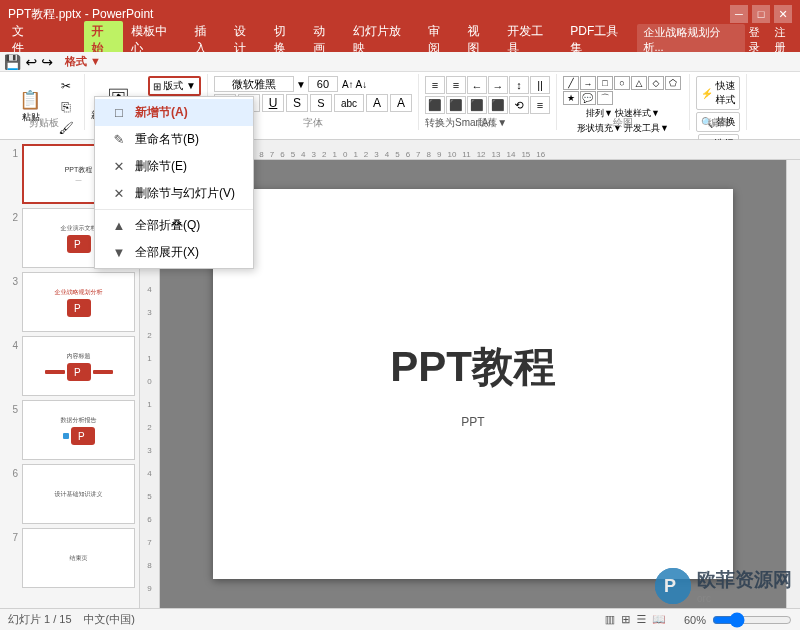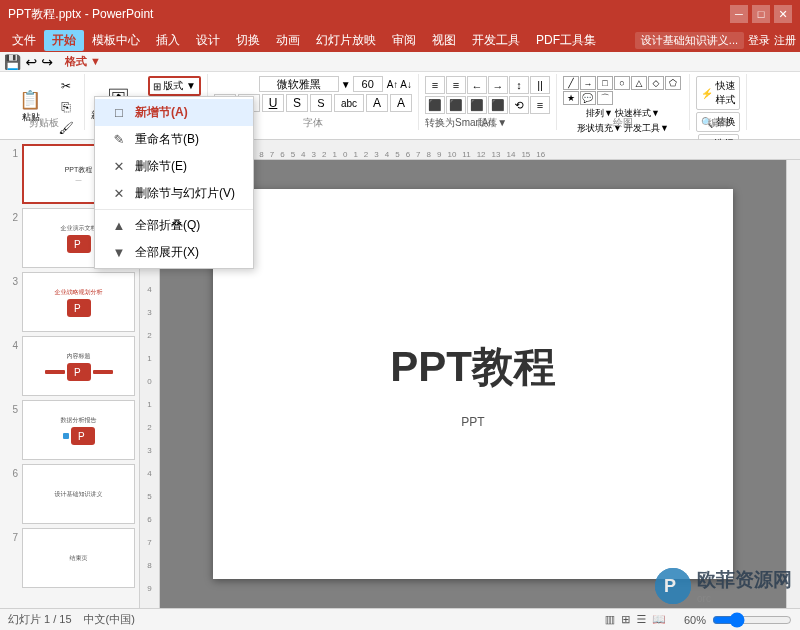--- a/index.html
+++ b/index.html
@@ -27,23 +27,24 @@
       padding: 0 4px;
       color: white;
       font-size: 12px;
     }
     .menu-item {
       padding: 2px 8px;
       cursor: pointer;
       border-radius: 2px;
     }
     .menu-item.active-tab {
-      background: #7dd3fc;
+      background: #bef264;
       color: #c0392b;
       font-weight: bold;
+      margin-left: 40px;
     }
 
     
     #ribbon {
       background: white;
       border-bottom: 1px solid #d0d0d0;
       height: 88px;
       display: flex;
       flex-direction: column;
       position: relative;
@@ -358,21 +359,21 @@
   <span class="menu-item">插入</span>
   <span class="menu-item">设计</span>
   <span class="menu-item">切换</span>
   <span class="menu-item">动画</span>
   <span class="menu-item">幻灯片放映</span>
   <span class="menu-item">审阅</span>
   <span class="menu-item">视图</span>
   <span class="menu-item">开发工具</span>
   <span class="menu-item">PDF工具集</span>
   <div style="margin-left:auto; display:flex; align-items:center; gap:4px;">
-    <span style="font-size:11px; padding:1px 6px; background:rgba(255,255,255,0.15); border-radius:2px; cursor:pointer;">设计基础知识讲义...</span>
+    <span style="font-size:11px; padding:1px 6px; background:rgba(255,255,255,0.15); border-radius:2px; cursor:pointer;">企业战略规划分析...</span>
     <span style="font-size:11px; cursor:pointer;">登录</span>
     <span style="font-size:11px; cursor:pointer;">注册</span>
   </div>
 </div>
 
 <div id="ribbon">
 
   <div style="height:20px; background:#f5f5f5; display:flex; align-items:center; padding:0 4px; border-bottom:1px solid #ddd; gap:4px;">
     <span style="font-size:14px; cursor:pointer;">💾</span>
     <span style="font-size:14px; cursor:pointer;">↩</span>
@@ -424,21 +425,21 @@
           <div style="display:flex; align-items:center; gap:2px; cursor:pointer; font-size:10px; border:2px solid #c0392b; padding:1px 3px; border-radius:2px;">
             <span>☰</span>
             <span>节 ▼</span>
           </div>
         </div>
       </div>
       <span class="ribbon-group-label">幻灯片</span>
     </div>
 
     <div class="ribbon-group">
-      <div class="ribbon-group-buttons" style="flex-direction:column; gap:2px; align-items:flex-end;">
+      <div class="ribbon-group-buttons" style="flex-direction:column; gap:2px; align-items:flex-start;">
         <div class="format-row">
           <input type="text" class="format-input" style="width: 80px;" value="微软雅黑">
           <span style="cursor:pointer; font-size:10px;">▼</span>
           <input type="text" class="format-input" style="width: 30px;" value="60">
           <span style="cursor:pointer; font-size:10px; margin-left:2px;">A↑</span>
           <span style="cursor:pointer; font-size:10px;">A↓</span>
         </div>
         <div class="format-row">
           <button style="font-weight:bold; width:22px; height:18px; border:1px solid #ccc; background:white; cursor:pointer; font-size:12px;">B</button>
           <button style="font-style:italic; width:22px; height:18px; border:1px solid #ccc; background:white; cursor:pointer; font-size:12px;">I</button>

